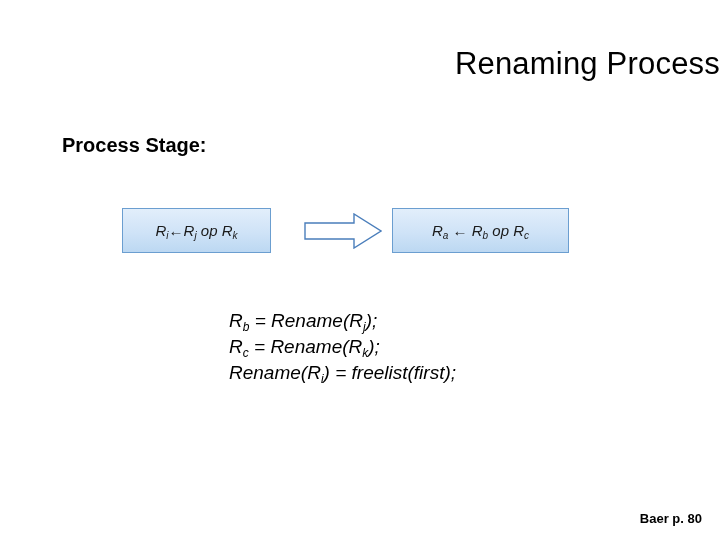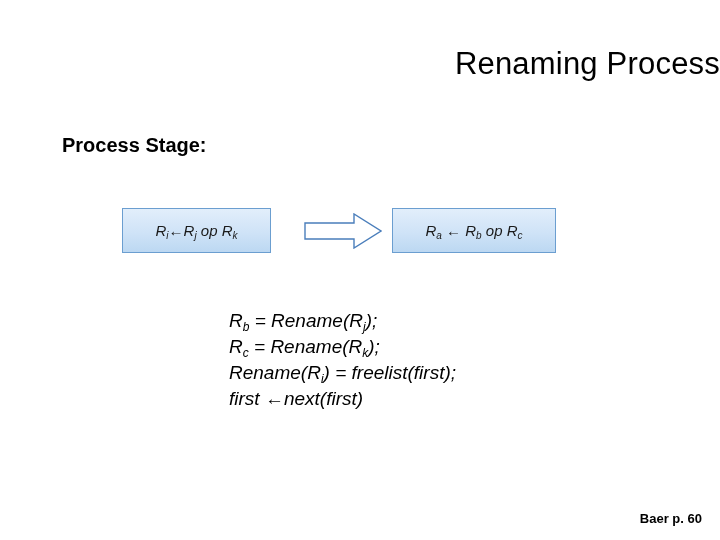--- a/index.html
+++ b/index.html
@@ -59,21 +59,21 @@
   }
   .box-left {
     left: 122px;
     top: 208px;
     width: 149px;
     height: 45px;
   }
   .box-right {
     left: 392px;
     top: 208px;
-    width: 164px;
+    width: 177px;
     height: 45px;
   }
   .box sub {
     font-size: 10px;
     font-style: italic;
     vertical-align: baseline;
     position: relative;
     top: 3px;
   }
 
@@ -141,18 +141,17 @@
   </div>
 
   <div class="box box-right">
     <span><span>R</span><sub>a</sub>&nbsp;<span>←</span>&nbsp;<span>R</span><sub>b</sub>&nbsp;<span>op</span>&nbsp;<span>R</span><sub>c</sub></span>
   </div>
 
   <div class="equations">
     <div><span>R</span><sub>b</sub><span> = </span><span>Rename(R</span><sub>j</sub><span>);</span></div>
     <div><span>R</span><sub>c</sub><span> = </span><span>Rename(R</span><sub>k</sub><span>);</span></div>
     <div><span>Rename(R</span><sub>i</sub><span>) = </span><span>freelist(first</span><sub></sub><span>);</span></div>
-    <div><span>first </span><sub></sub><span class="arrow-glyph">←</span><span>next(first</span><sub></sub><span>)</span></div>
   </div>
 
-  <div class="footer">Baer p. 60</div>
+  <div class="footer">Baer p. 80</div>
 
 </div>
 
 </body></html>

